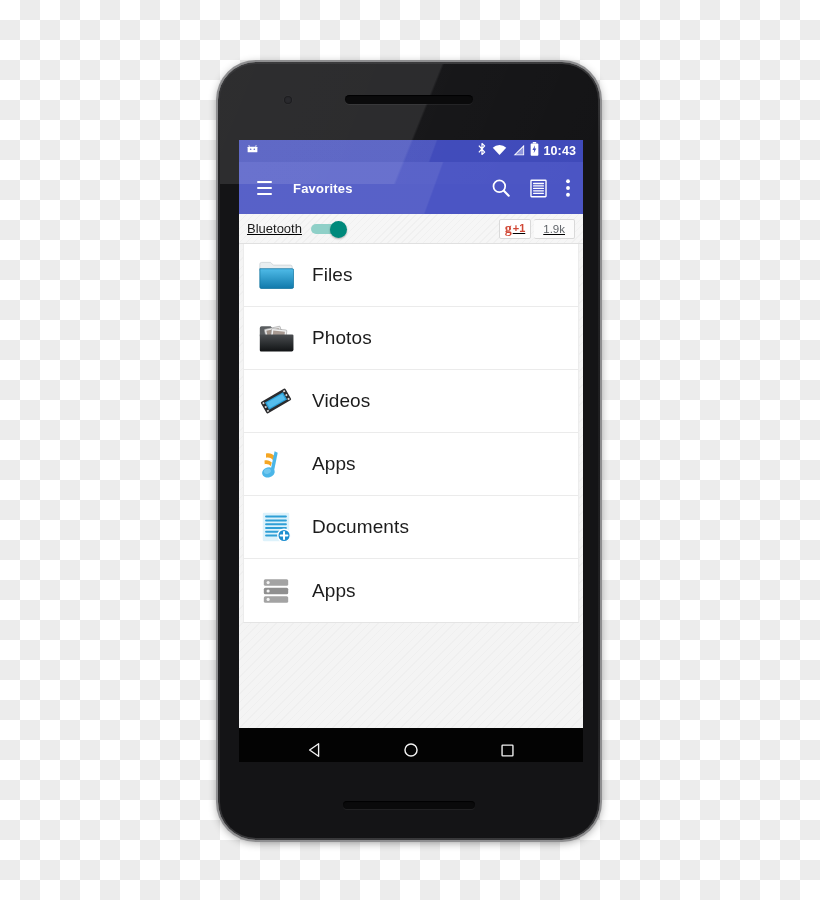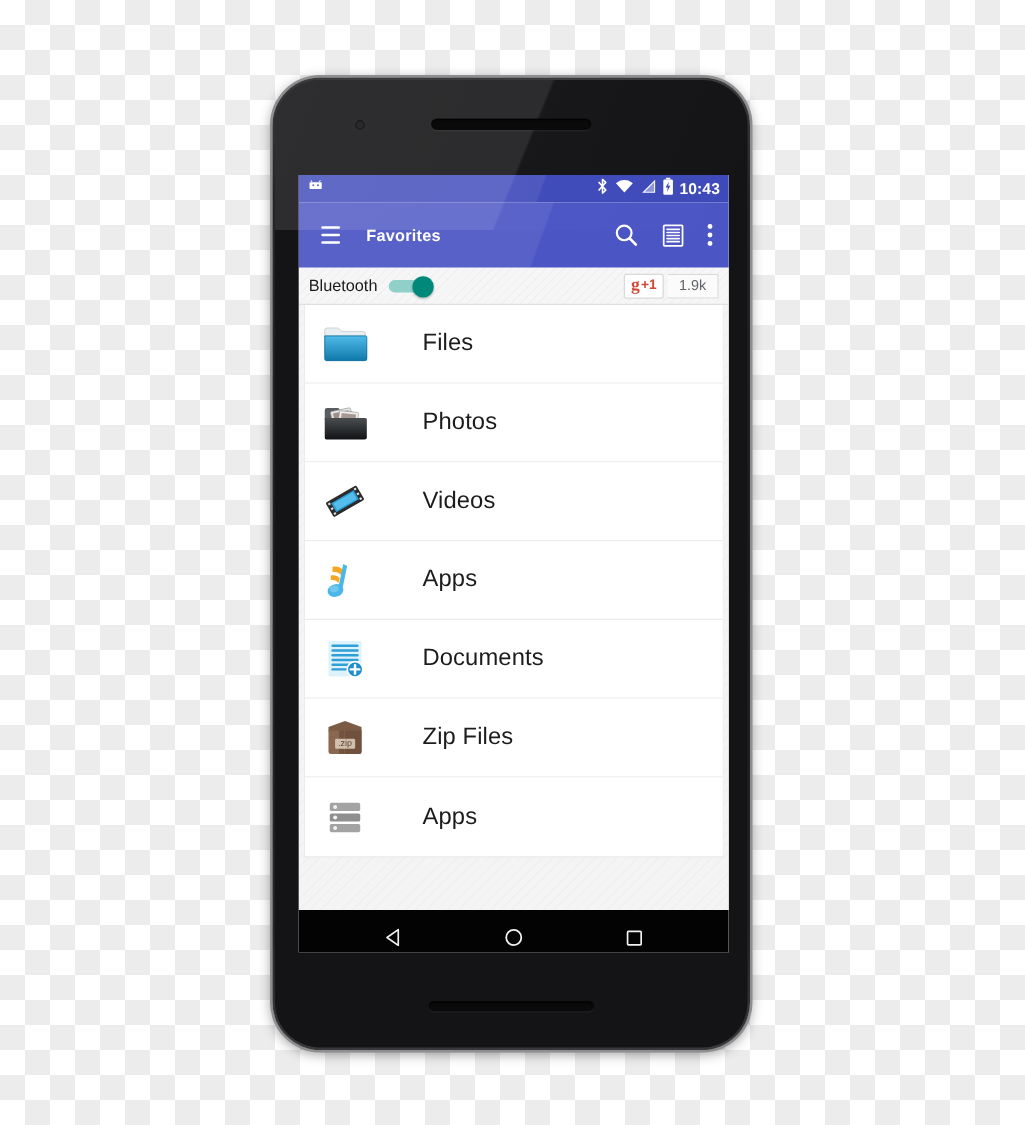--- a/index.html
+++ b/index.html
@@ -183,20 +183,21 @@
   
   #plusone-bar {
     height: 30px;
     background: #f6f6f6;
     background-image: repeating-linear-gradient(135deg, rgba(0,0,0,0.022) 0 1px, transparent 1px 5px);
     border-bottom: 1px solid #e0e0e0;
     display: flex;
     align-items: center;
     padding: 0 8px;
     box-sizing: border-box;
+    text-decoration: underline;
   }
   #bluetooth-label {
     font-size: 13px;
     color: #1b1b1b;
   }
   #bluetooth-toggle {
     margin-left: 9px;
     width: 36px;
     height: 15px;
     position: relative;
@@ -278,21 +279,20 @@
   }
   .list-item {
     height: 63px;
     display: flex;
     align-items: center;
     padding: 0 12px;
     box-sizing: border-box;
     border-bottom: 1px solid #ebebeb;
     cursor: pointer;
     background: #fff;
-    gap: 26px;
   }
   .list-item:last-child { border-bottom: none; }
   .item-icon {
     width: 40px;
     height: 40px;
     flex: 0 0 40px;
     display: flex;
     align-items: center;
     justify-content: center;
   }
@@ -508,33 +508,20 @@
                   <line x1="7.5" y1="23" x2="28.5" y2="23"></line>
                   <line x1="7.5" y1="27" x2="21" y2="27"></line>
                 </g>
                 <circle cx="26.5" cy="27" r="6.6" fill="#1f8fd0" stroke="#ffffff" stroke-width="1.4"></circle>
                 <path d="M26.5 23.4v7.2M22.9 27h7.2" stroke="#ffffff" stroke-width="2.1" stroke-linecap="round"></path>
               </svg>
             </span>
             <span class="item-label">Documents</span>
           </div>
 
-          <div class="list-item">
-            <span class="item-icon">
-              <svg width="34" height="34" viewBox="0 0 36 36">
-                <path fill="#7b5b44" d="M4 9l14-5 14 5v4H4z"></path>
-                <path fill="#8a6850" d="M4 12h28v18a2 2 0 0 1-2 2H6a2 2 0 0 1-2-2z"></path>
-                <path fill="#6f513d" d="M18 12h14v18a2 2 0 0 1-2 2H18z"></path>
-                <path fill="#5d4432" d="M13 12h4.6v20H13z" opacity="0.55"></path>
-                <rect x="9.6" y="19" width="17" height="8.6" rx="1.2" fill="#d8c7b6" opacity="0.93"></rect>
-                <text x="18" y="25.6" font-family="Liberation Sans, sans-serif" font-size="7.6" fill="#5b4232" text-anchor="middle">.zip</text>
-              </svg>
-            </span>
-            <span class="item-label">Zip Files</span>
-          </div>
 
           <div class="list-item">
             <span class="item-icon">
               <svg width="30" height="30" viewBox="0 0 32 32">
                 <g>
                   <rect x="3" y="3.5" width="26" height="7" rx="1.6" fill="#a3a3a3"></rect>
                   <rect x="3" y="12.5" width="26" height="7" rx="1.6" fill="#8f8f8f"></rect>
                   <rect x="3" y="21.5" width="26" height="7" rx="1.6" fill="#a3a3a3"></rect>
                   <circle cx="7.6" cy="7" r="1.7" fill="#f2f2f2"></circle>
                   <circle cx="7.6" cy="16" r="1.7" fill="#f2f2f2"></circle>

